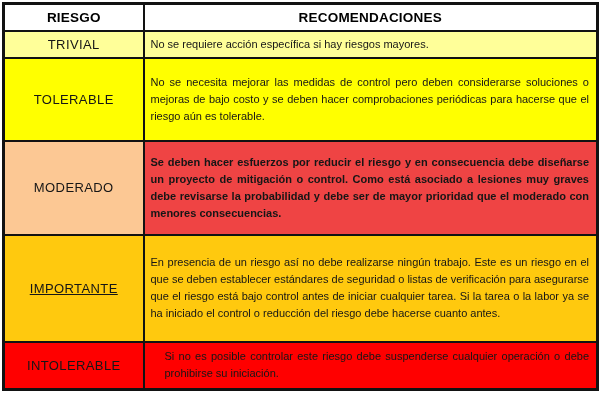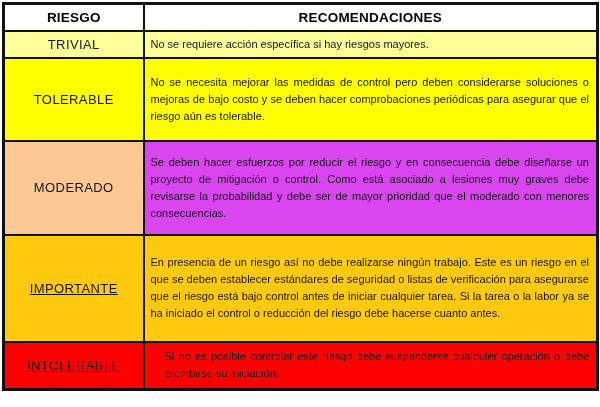--- a/index.html
+++ b/index.html
@@ -78,29 +78,29 @@
         <th class="header-cell">RECOMENDACIONES</th>
       </tr>
     </thead>
     <tbody>
       <tr class="h-trivial">
         <td class="risk-cell" style="background: rgb(255, 255, 153);">TRIVIAL</td>
         <td class="rec-cell" style="background: rgb(255, 255, 153);">No se requiere acción específica si hay riesgos mayores.</td>
       </tr>
       <tr class="h-tolerable">
         <td class="risk-cell" style="background: rgb(255, 255, 0); text-align: center;">TOLERABLE</td>
-        <td class="rec-cell" style="background: rgb(255, 255, 0);">No se necesita mejorar las medidas de control pero deben considerarse soluciones o mejoras de bajo costo y se deben hacer comprobaciones periódicas para asegurar que el riesgo aún es tolerable.</td>
+        <td class="rec-cell" style="background: rgb(255, 255, 0);">No se necesita mejorar las medidas de control pero deben considerarse soluciones o mejoras de bajo costo y se deben hacer comprobaciones periódicas para hacerse que el riesgo aún es tolerable.</td>
       </tr>
       <tr class="h-moderado">
         <td class="risk-cell" style="background: rgb(252, 200, 148); margin-top: 12px;">MODERADO</td>
-        <td class="rec-cell" style="background: #d946ef;">Se deben hacer esfuerzos por reducir el riesgo y en consecuencia debe diseñarse un proyecto de mitigación o control.  Como está asociado a lesiones muy graves debe revisarse la probabilidad y debe ser de mayor prioridad que el moderado con menores consecuencias.</td>
+        <td class="rec-cell" style="background: #ef4444; font-weight: bold;">Se deben hacer esfuerzos por reducir el riesgo y en consecuencia debe diseñarse un proyecto de mitigación o control.  Como está asociado a lesiones muy graves debe revisarse la probabilidad y debe ser de mayor prioridad que el moderado con menores consecuencias.</td>
       </tr>
       <tr class="h-importante">
         <td class="risk-cell" style="background: rgb(255, 201, 14); text-decoration: underline;">IMPORTANTE</td>
         <td class="rec-cell" style="background: rgb(255, 201, 14);">En presencia de un riesgo así no debe realizarse ningún trabajo. Este es un riesgo en el que se deben establecer estándares de seguridad o listas de verificación para asegurarse que el riesgo está bajo control antes de iniciar cualquier tarea. Si la tarea o la labor ya se ha iniciado el control o reducción del riesgo debe hacerse cuanto antes.</td>
       </tr>
       <tr class="h-intolerable">
-        <td class="risk-cell" style="background: rgb(255, 0, 0); text-decoration: underline;">INTOLERABLE</td>
+        <td class="risk-cell" style="background: rgb(255, 0, 0);">INTOLERABLE</td>
         <td class="rec-cell" style="background: rgb(255, 0, 0); padding-left: 20px;">Si no es posible controlar este riesgo debe suspenderse cualquier operación o debe prohibirse su iniciación.</td>
       </tr>
     </tbody>
   </table>
 </div>
 
 </body></html>

